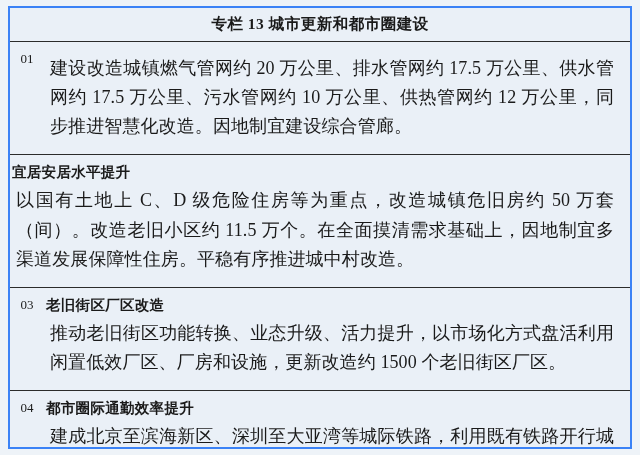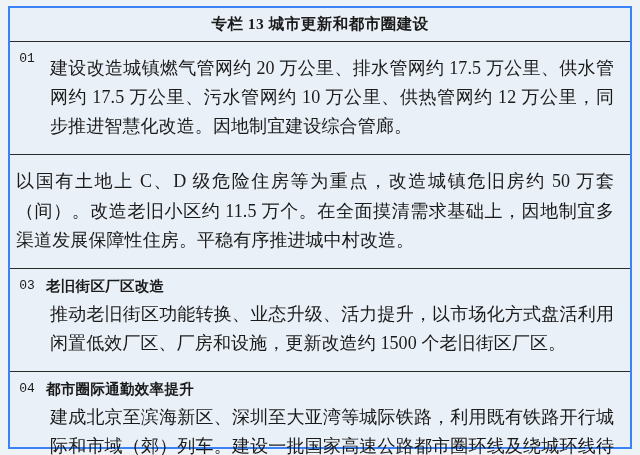--- a/index.html
+++ b/index.html
@@ -49,21 +49,21 @@
   }
   .row.last {
     border-bottom: none;
   }
   .num-cell {
     width: 34px;
     flex: 0 0 34px;
     padding: 9px 0 0 0;
     text-align: center;
     font-size: 13px;
-    font-family: Liberation Mono, monospace;
+    font-family: Liberation Serif, serif;
     box-sizing: border-box;
   }
   .content-cell {
     flex: 1 1 auto;
     padding: 8px 12px 9px 2px;
     box-sizing: border-box;
   }
   .item-heading {
     font-size: 14.5px;
     font-weight: bold;
@@ -92,20 +92,21 @@
 
     <div class="row">
       <div class="num-cell">01</div>
       <div class="content-cell">
         <p class="item-body">建设改造城镇燃气管网约 20 万公里、排水管网约 17.5 万公里、供水管网约 17.5 万公里、污水管网约 10 万公里、供热管网约 12 万公里，同步推进智慧化改造。因地制宜建设综合管廊。</p>
       </div>
     </div>
 
     <div class="row">
       <div class="content-cell">
+        <div class="item-heading">宜居安居水平提升</div>
         <p class="item-body">以国有土地上 C、D 级危险住房等为重点，改造城镇危旧房约 50 万套（间）。改造老旧小区约 11.5 万个。在全面摸清需求基础上，因地制宜多渠道发展保障性住房。平稳有序推进城中村改造。</p>
       </div>
     </div>
 
     <div class="row">
       <div class="num-cell">03</div>
       <div class="content-cell">
         <div class="item-heading">老旧街区厂区改造</div>
         <p class="item-body">推动老旧街区功能转换、业态升级、活力提升，以市场化方式盘活利用闲置低效厂区、厂房和设施，更新改造约 1500 个老旧街区厂区。</p>
       </div>

